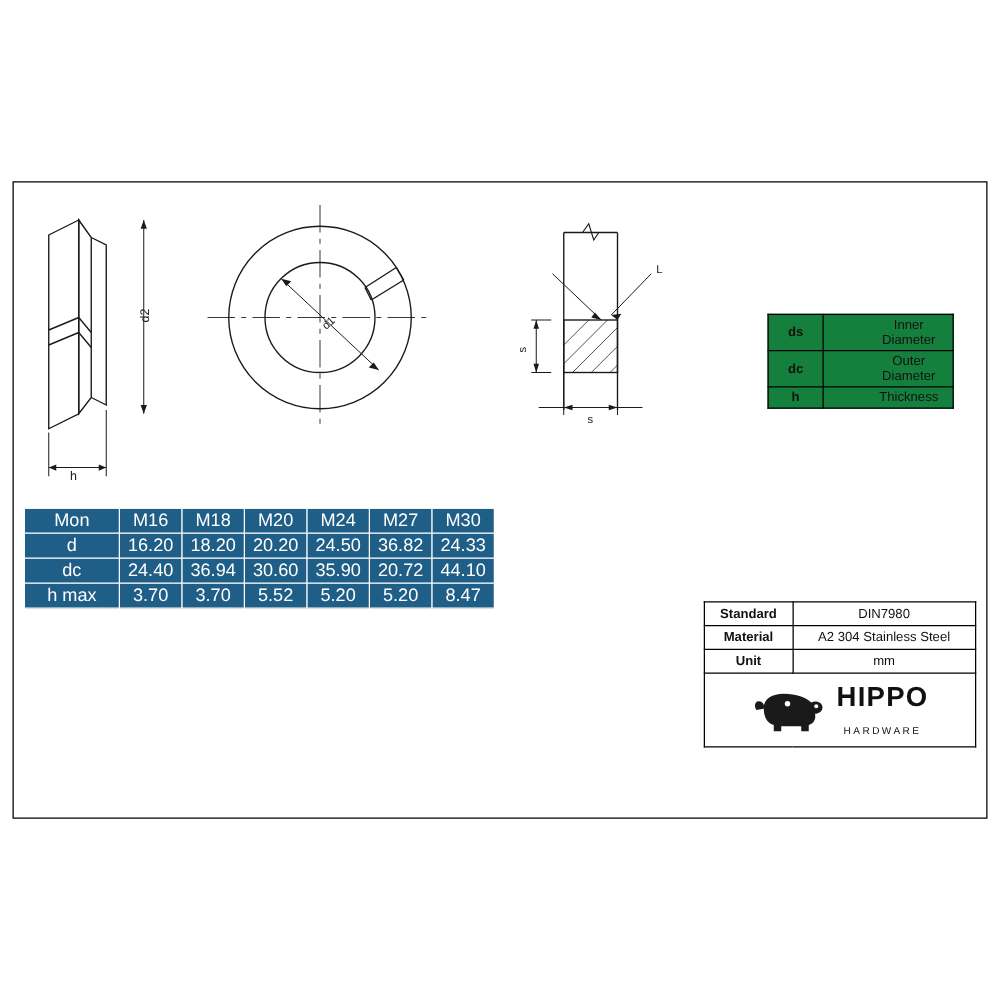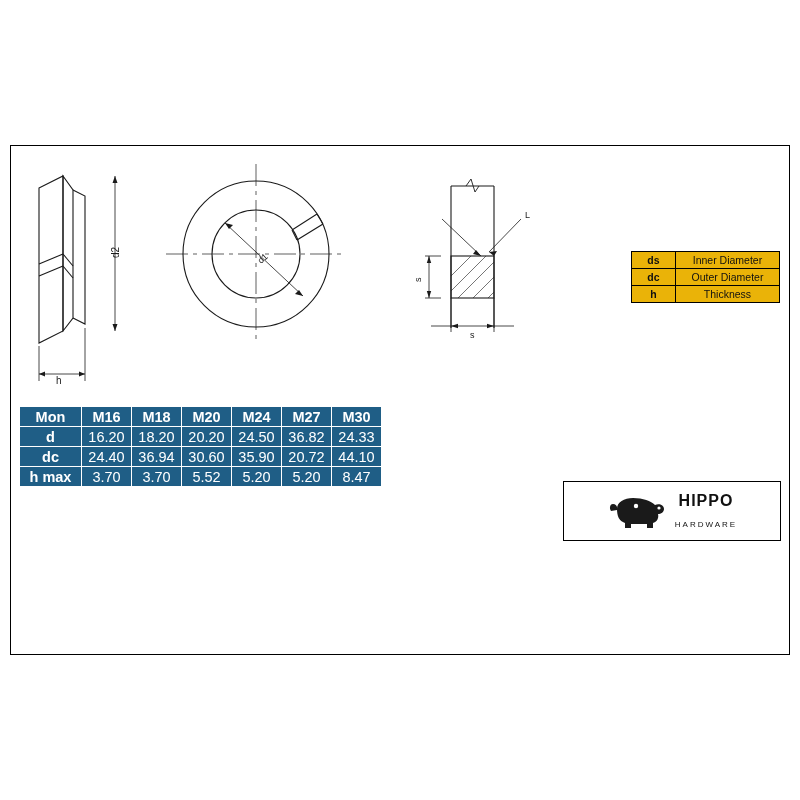--- a/index.html
+++ b/index.html
@@ -28,40 +28,41 @@
   
   #drawing {
     position: absolute;
     left: 0;
     top: 0;
   }
 
   
   #legend {
     position: absolute;
-    left: 620px;
+    left: 603px;
     top: 105px;
     border-collapse: collapse;
     font-size: 10.5px;
-    background: #eab308;
+    background: #15803d;
   }
   #legend td {
     border: 1px solid #000;
     padding: 2px 6px;
     text-align: center;
     color: #111;
     height: 17px;
     box-sizing: border-box;
   }
   #legend td.key {
     width: 44px;
     font-weight: bold;
   }
   #legend td.val {
     width: 104px;
+    padding-left: 39px;
   }
 
   
   #dimtable {
     position: absolute;
     left: 8px;
     top: 260px;
     border-collapse: collapse;
     font-size: 14.5px;
     color: #ffffff;
@@ -69,26 +70,26 @@
   #dimtable td {
     border: 1px solid #ffffff;
     text-align: center;
     background: #1f5e86;
     padding: 1px 6px;
     height: 20px;
     box-sizing: border-box;
     white-space: nowrap;
   }
   #dimtable td.rowhead {
-    font-weight: bold;
-    width: 62px;
+    font-weight: normal;
+    width: 76px;
     text-align: center;
   }
   #dimtable td.colhead {
-    font-weight: bold;
+    font-weight: normal;
   }
   #dimtable td.cell {
     width: 50px;
   }
 
   
   #titleblock {
     position: absolute;
     left: 552px;
     top: 335px;
@@ -121,21 +122,21 @@
     gap: 6px;
     height: 58px;
   }
   #logo-text {
     display: flex;
     flex-direction: column;
     align-items: center;
     line-height: 1;
   }
   #logo-main {
-    font-size: 16px;
+    font-size: 22px;
     font-weight: bold;
     letter-spacing: 1px;
     color: #111;
   }
   #logo-sub {
     font-size: 8px;
     letter-spacing: 2px;
     color: #111;
     margin-top: 12px;
   }
@@ -300,20 +301,32 @@
         <td class="cell">5.52</td>
         <td class="cell">5.20</td>
         <td class="cell">5.20</td>
         <td class="cell">8.47</td>
       </tr>
     </tbody>
   </table>
 
   <table id="titleblock">
     <tbody>
+      <tr>
+        <td class="label">Standard</td>
+        <td class="value">DIN7980</td>
+      </tr>
+      <tr>
+        <td class="label">Material</td>
+        <td class="value">A2 304 Stainless Steel</td>
+      </tr>
+      <tr>
+        <td class="label">Unit</td>
+        <td class="value">mm</td>
+      </tr>
       <tr>
         <td id="logo-cell" colspan="2">
           <div id="logo-wrap">
             <svg width="62" height="44" viewBox="0 0 62 44">
               <g fill="#1a1a1a">
                 <path d="M10 20 C10 13 17 9 26 9 C36 9 44 12 48 16 C52 14 57 16 57 20
                          C57 23 54 25 51 25 C52 29 50 33 46 34 L46 39 L40 39 L40 35
                          L24 35 L24 39 L18 39 L18 34 C12 32 10 27 10 20 Z"></path>
                 <circle cx="52" cy="19" r="1.6" fill="#ffffff"></circle>
                 <circle cx="29" cy="17" r="2.2" fill="#ffffff"></circle>

